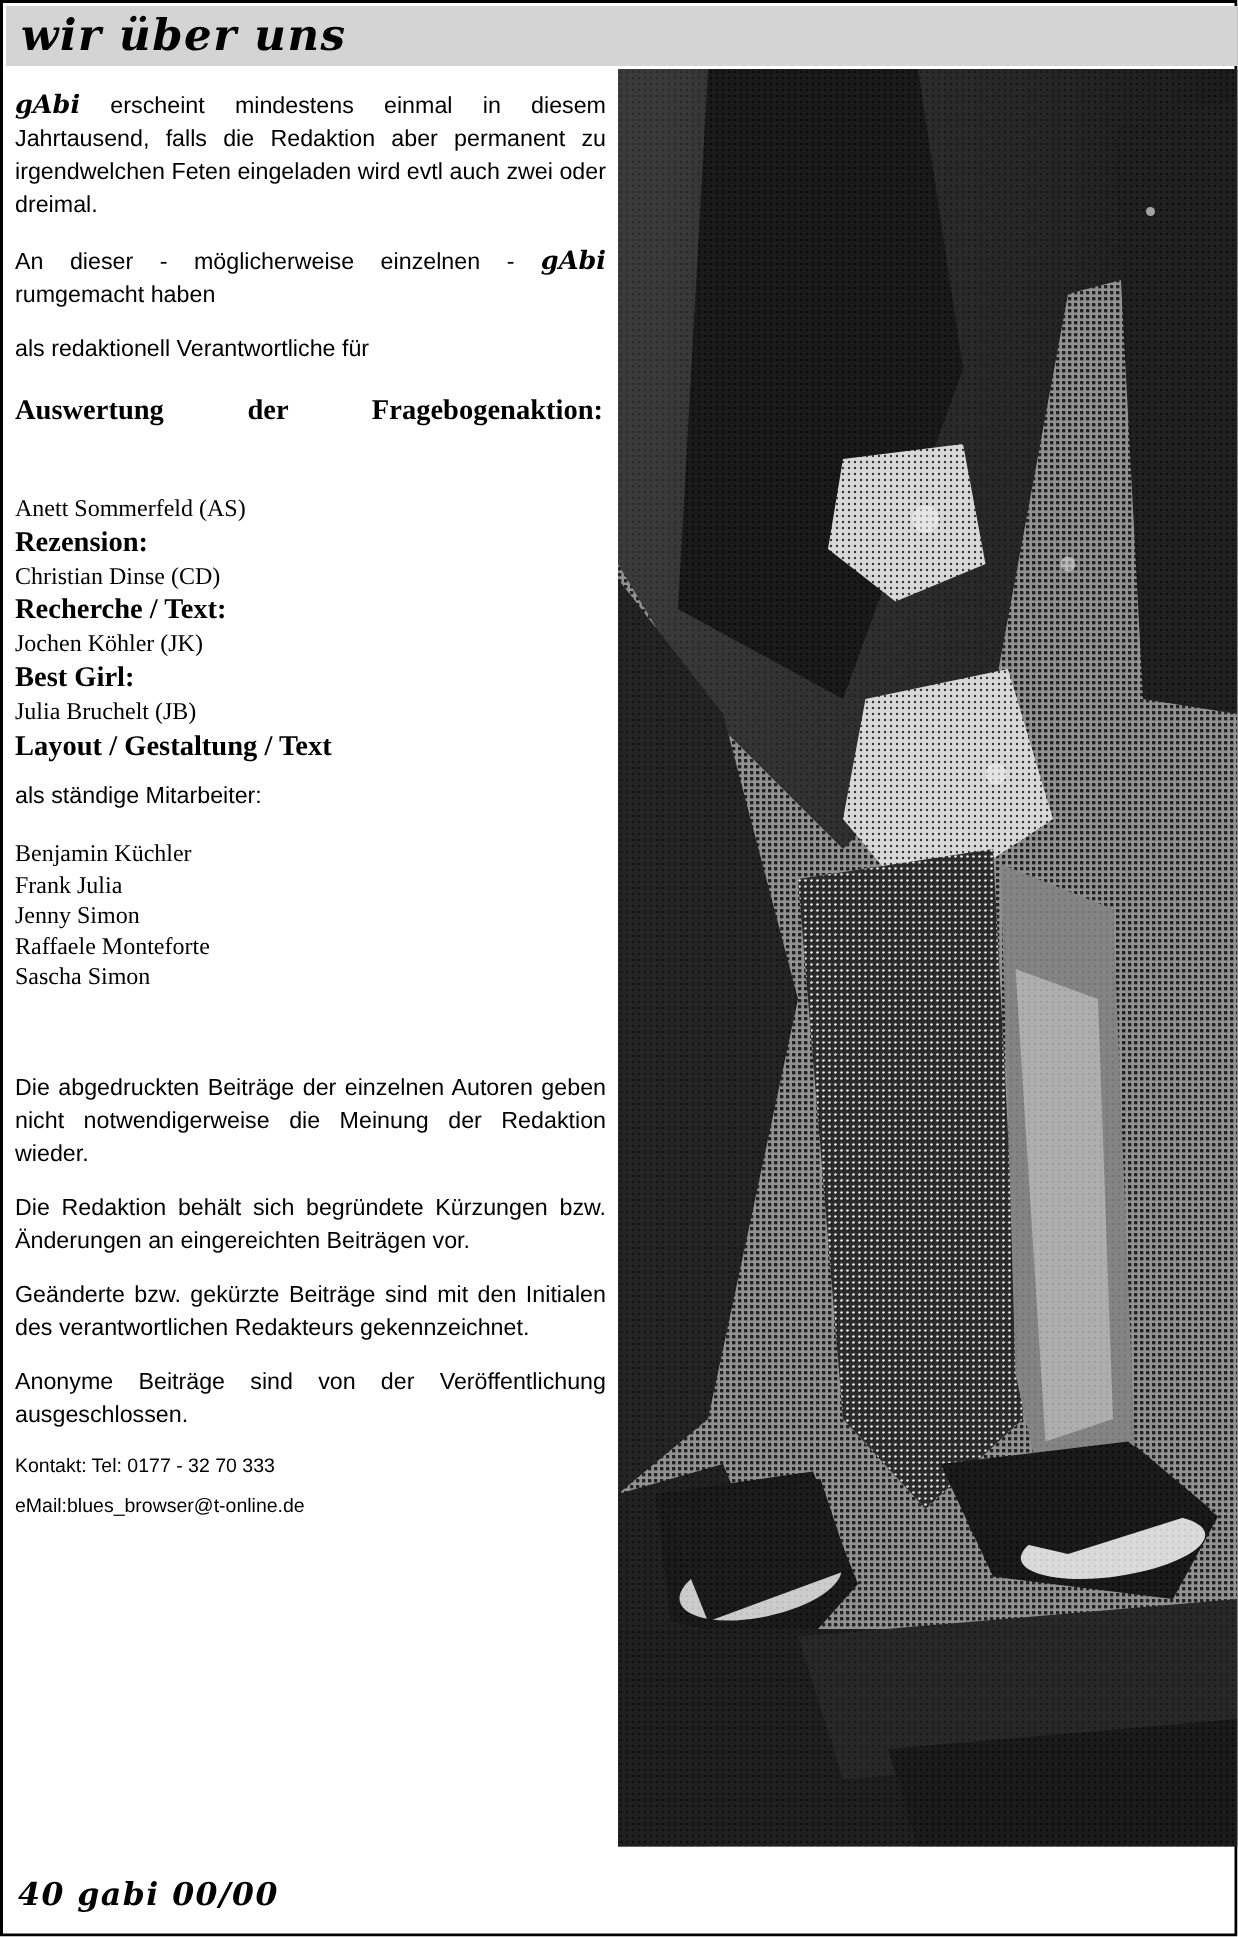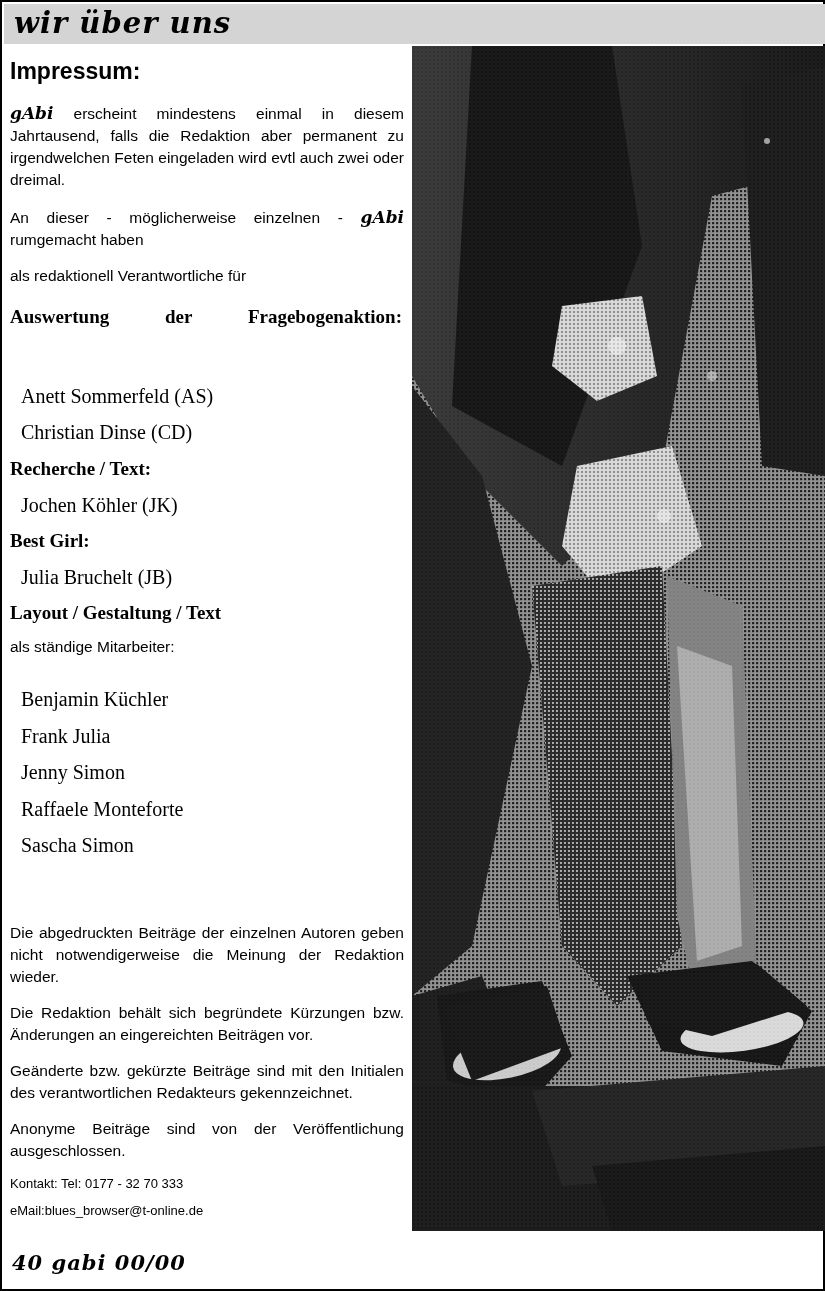--- a/index.html
+++ b/index.html
@@ -79,22 +79,22 @@
     text-align:justify;
     width:392px;
   }
   .serif-head.spread::after{
     content:"";
     display:inline-block;
     width:100%;
   }
   .serif-name{
     font-family:"Liberation Serif", serif;
-    font-size:20px;
-    margin:11px;
+    font-size:16px;
+    margin:0;
     line-height:1.28;
   }
   .gap-sm{height:10px;}
   .gap-md{height:18px;}
   .gap-lg{height:34px;}
   .contact{
     font-family:"Liberation Sans", sans-serif;
     font-size:13px;
     margin:0 0 12px 0;
   }
@@ -127,34 +127,34 @@
 <body>
 
 <div class="page">
 
   <div class="header-band">
     <div class="header-title">wir über uns</div>
   </div>
 
   <div class="text-col">
 
-    <div class="impressum-title">Impressum:</div>
 
     <p class="para"><span class="gabi">gAbi</span><span> erscheint mindestens einmal in diesem Jahrtausend, falls die Redaktion aber permanent zu irgendwelchen Feten eingeladen wird evtl auch zwei oder dreimal.</span></p>
 
     <p class="para"><span>An dieser - möglicherweise einzelnen - </span><span class="gabi">gAbi</span><span> rumgemacht haben</span></p>
 
     <p class="plain">als redaktionell Verantwortliche für</p>
 
     <div class="gap-sm"></div>
 
     <p class="serif-head spread">Auswertung der Fragebogenaktion:</p>
     <div class="gap-md"></div>
     <p class="serif-name">Anett Sommerfeld (AS)</p>
 
+    <p class="serif-head">Rezension:</p>
     <p class="serif-name">Christian Dinse (CD)</p>
 
     <p class="serif-head">Recherche / Text:</p>
     <p class="serif-name">Jochen Köhler (JK)</p>
 
     <p class="serif-head">Best Girl:</p>
     <p class="serif-name">Julia Bruchelt (JB)</p>
 
     <p class="serif-head">Layout / Gestaltung / Text</p>
 

